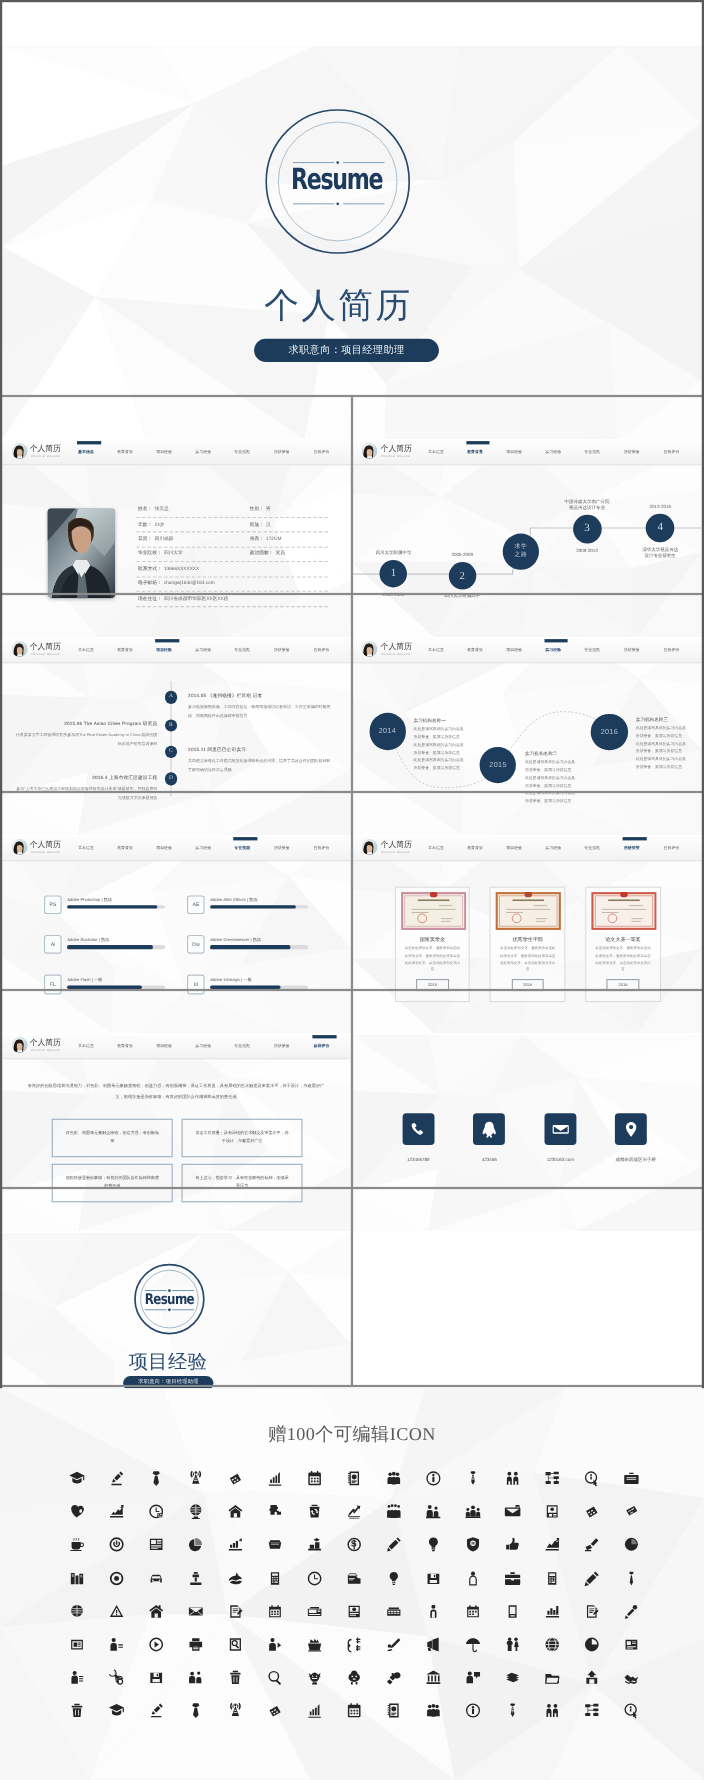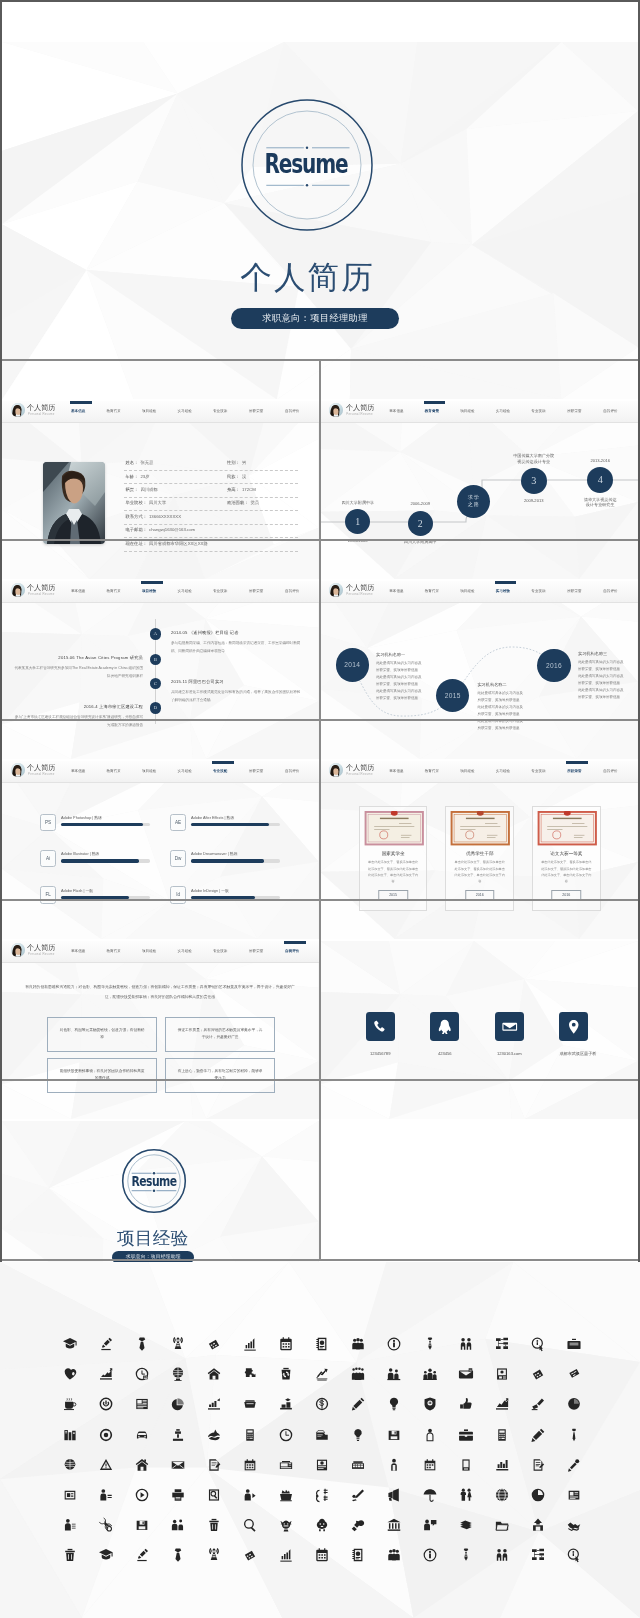--- a/index.html
+++ b/index.html
@@ -917,20 +917,21 @@
   <div class="thanks-title">项目经验</div>
   <div class="thanks-pill">求职意向：项目经理助理</div>
 </div>
 
 <div class="slide s11"></div>
 
 <div class="iconsec">
   <svg class="poly" viewBox="0 0 640 356" preserveAspectRatio="none">
         <use href="#lowpolyIcons"></use>
       </svg>
+  <div class="iconsec-title">赠100个可编辑ICON</div>
   <div class="icongrid">
         <div class="gicon" style="left: 0px; top: 0px;">
           <svg viewBox="0 0 24 24" width="17" height="17" fill="#252525">
             <path d="M12 3 1.5 8 12 13l8.3-4v5.4h1.6V8zM5.6 11.3v4.1c0 1.9 2.9 3.4 6.4 3.4s6.4-1.5 6.4-3.4v-4.1L12 14.6z"></path>
           </svg>
         </div>
         <div class="gicon" style="left: 36px; top: 0px;">
           <svg viewBox="0 0 24 24" width="17" height="17" fill="#252525">
             <path d="M17.5 2.6 21 6.1l-2 2-3.5-3.5zM14.4 5.7l3.4 3.4-5.6 5.6-3.4-3.4zM7.6 12.6l3.4 3.4-4 1.6-1-1z"></path>
             <path d="M5 19.4h14v1.8H5z"></path>

